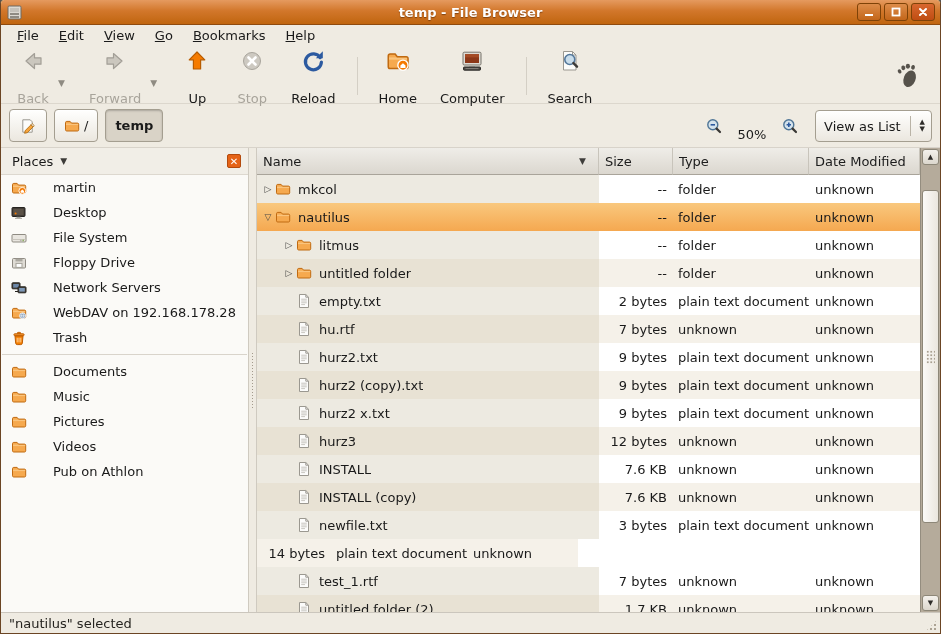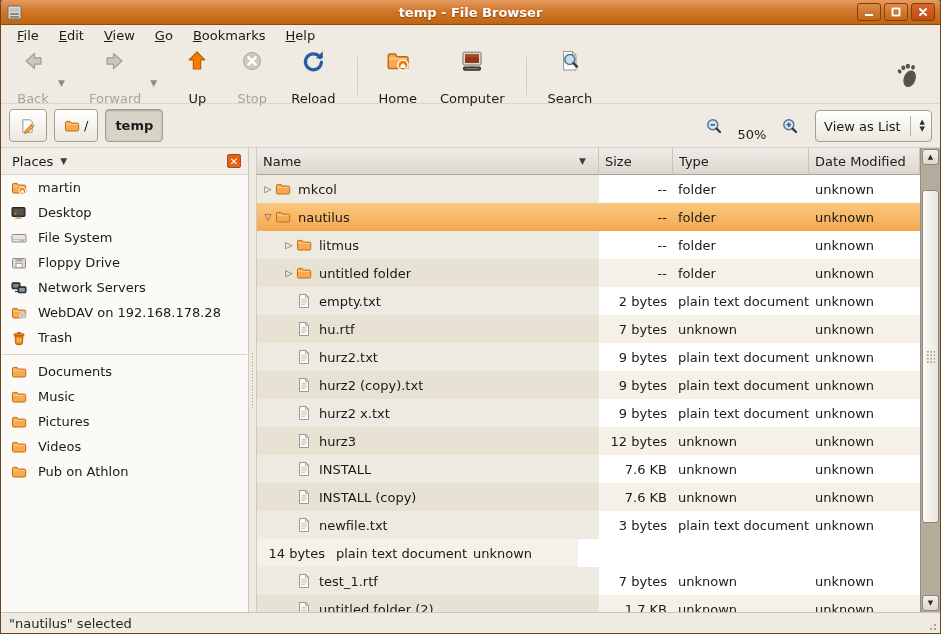--- a/index.html
+++ b/index.html
@@ -56,21 +56,21 @@
 
   
   .content { position:relative; height:464px; background:#fff; }
   .sidebar { position:absolute; left:0; top:0; width:247px; height:464px; background:#fbfaf7; overflow:hidden; }
   .sbheader { height:27px; display:flex; align-items:center; padding:0 7px 0 11px;
               background:#f1eee7; border-bottom:1px solid #ddd8cf; }
   .sbheader .caret { font-size:9px; margin-left:7px; color:#3d3b38; }
   .sbclose { margin-left:auto; width:14px; height:14px; background:#e56317; border-radius:2px;
              color:#fff; font-size:10px; font-weight:bold; line-height:13px; text-align:center;
              border:1px solid #b34a0d; }
-  .side-item { height:25px; display:flex; align-items:center; gap:11px; padding-left:10px; }
+  .side-item { height:25px; display:flex; align-items:center; gap:26px; padding-left:10px; }
   .side-sep { border-top:1px solid #d9d4cb; margin:4px 1px; }
 
   .splitter { position:absolute; left:247px; top:0; width:9px; height:464px; background:#efebe2;
               border-left:1px solid #cfcac0; border-right:1px solid #cfcac0; }
   .grip { position:absolute; left:2px; top:204px; width:4px; height:56px;
           background-image:radial-gradient(#a39a8c 38%, transparent 40%); background-size:3px 3px; }
 
   .listpane { position:absolute; left:256px; top:0; width:663px; height:464px; background:#fff; }
   .hrow { display:flex; height:27px; }
   .hcell { background:linear-gradient(#efede8,#dbd7cf); border-right:1px solid #c8c4bb;

